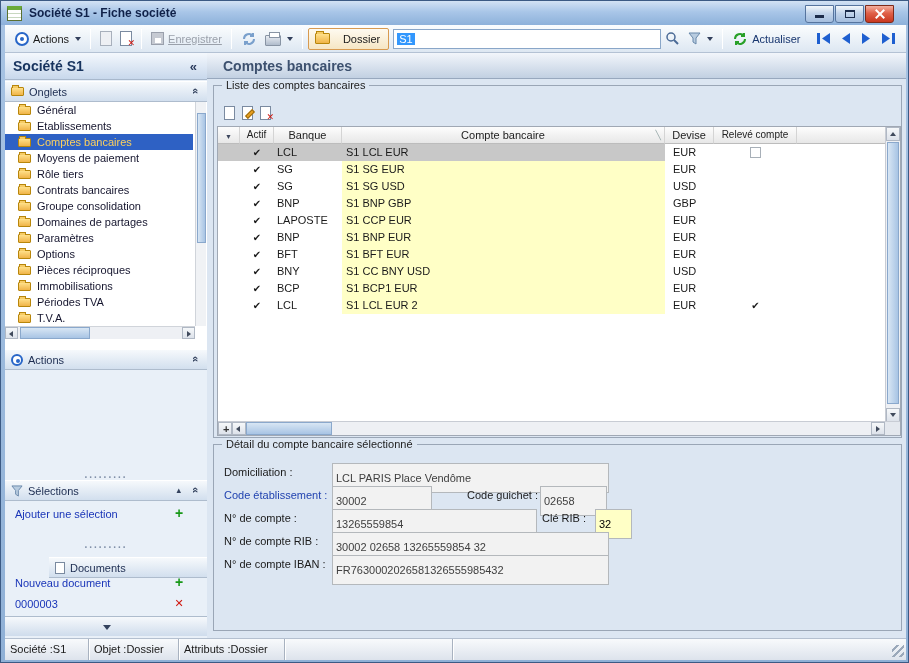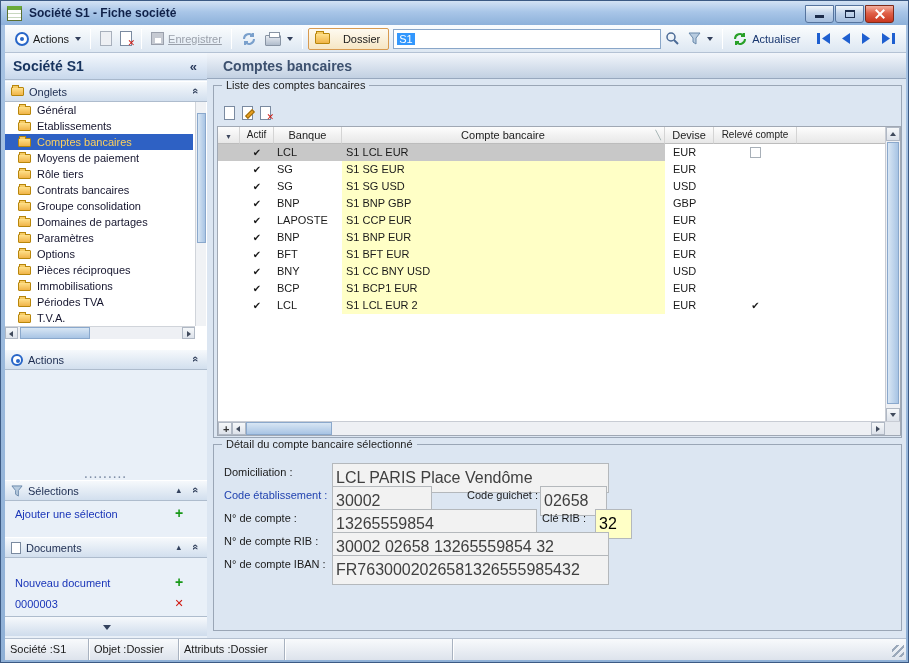--- a/index.html
+++ b/index.html
@@ -136,21 +136,21 @@
                       background:linear-gradient(90deg,#d8e6f4,#a8c4e4); border:1px solid #8aa8cc; }
   .thscroll { position:absolute; left:0; bottom:0; width:682px; height:14px; background:#eef0f4; border-top:1px solid #c8ccd4; display:flex; }
   .hbtn { width:14px; height:13px; background:linear-gradient(#f6f8fa,#dde2ea); border:1px solid #b0b8c4; position:relative; flex:0 0 auto; }
   .hbtn.plus::before { content:"+"; position:absolute; left:4px; top:0px; color:#333; font-weight:bold; }
   .hthumb2 { width:86px; height:13px; background:linear-gradient(#d8e6f4,#a8c4e4); border:1px solid #8aa8cc; flex:0 0 auto; }
   .htrack { flex:1; }
   .hcorner { width:15px; height:13px; background:#e4e8ee; flex:0 0 auto; }
 
   .f { position:absolute; height:17px; line-height:17px; }
   .din { position:absolute; height:30px; border:1px solid #b4b8bc; background:#f2f2f2; color:#404040;
-         font-family:"Liberation Sans","DejaVu Sans",sans-serif; font-size:16px; padding:0 3px; }
+         font-family:"Liberation Sans","DejaVu Sans",sans-serif; font-size:11px; padding:0 3px; }
   .din.yellow { background:#ffffc6; color:#000; }
   .lbl-blue { color:#2143b0; }
 
   
   .statusbar { position:absolute; left:4px; top:637px; width:901px; height:22px;
                background:linear-gradient(#f8fafc,#dde3ec); border-top:1px solid #b4c0d0; display:flex; }
   .scell { border-right:1px solid #a8b2c0; box-shadow:1px 0 0 #fff; padding-left:5px; line-height:21px; color:#1a1a1a; }
   .sgrip { position:absolute; right:2px; bottom:3px; width:12px; height:12px;
            background:repeating-linear-gradient(135deg,transparent 0 3px,#9aa8ba 3px 5px); }
 
@@ -362,21 +362,21 @@
       </svg>
       <span>Sélections</span>
       <span class="minichev"></span>
       <span class="chev"></span>
     </div>
     <span class="slink" style="top:453px;">Ajouter une sélection</span>
     <span class="plusico" style="top:453px;"></span>
 
     <div class="grip" style="top:486px;"></div>
 
-    <div class="shead" style="top:484px;">
+    <div class="shead" style="top:504px;margin-left:44px;">
       <span class="ipage-s"></span>
       <span>Documents</span>
       <span class="minichev"></span>
       <span class="chev"></span>
     </div>
     <span class="slink" style="top:522px;">Nouveau document</span>
     <span class="plusico" style="top:522px;"></span>
     <span class="slink" style="top:543px;">0000003</span>
     <span class="xico" style="top:543px;"></span>
 

